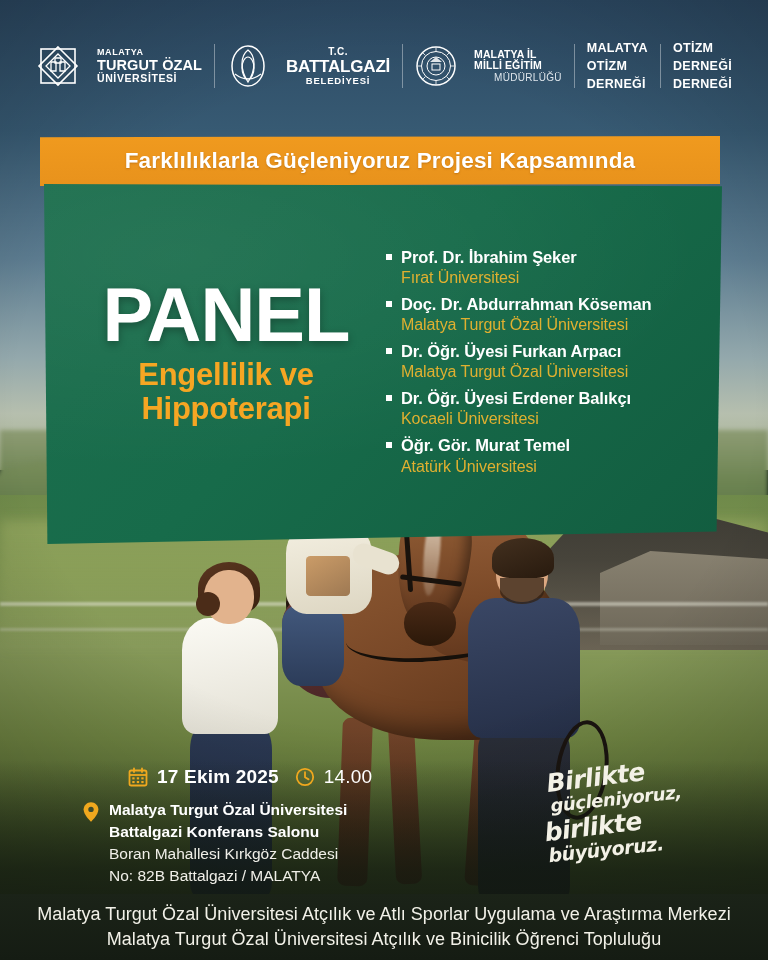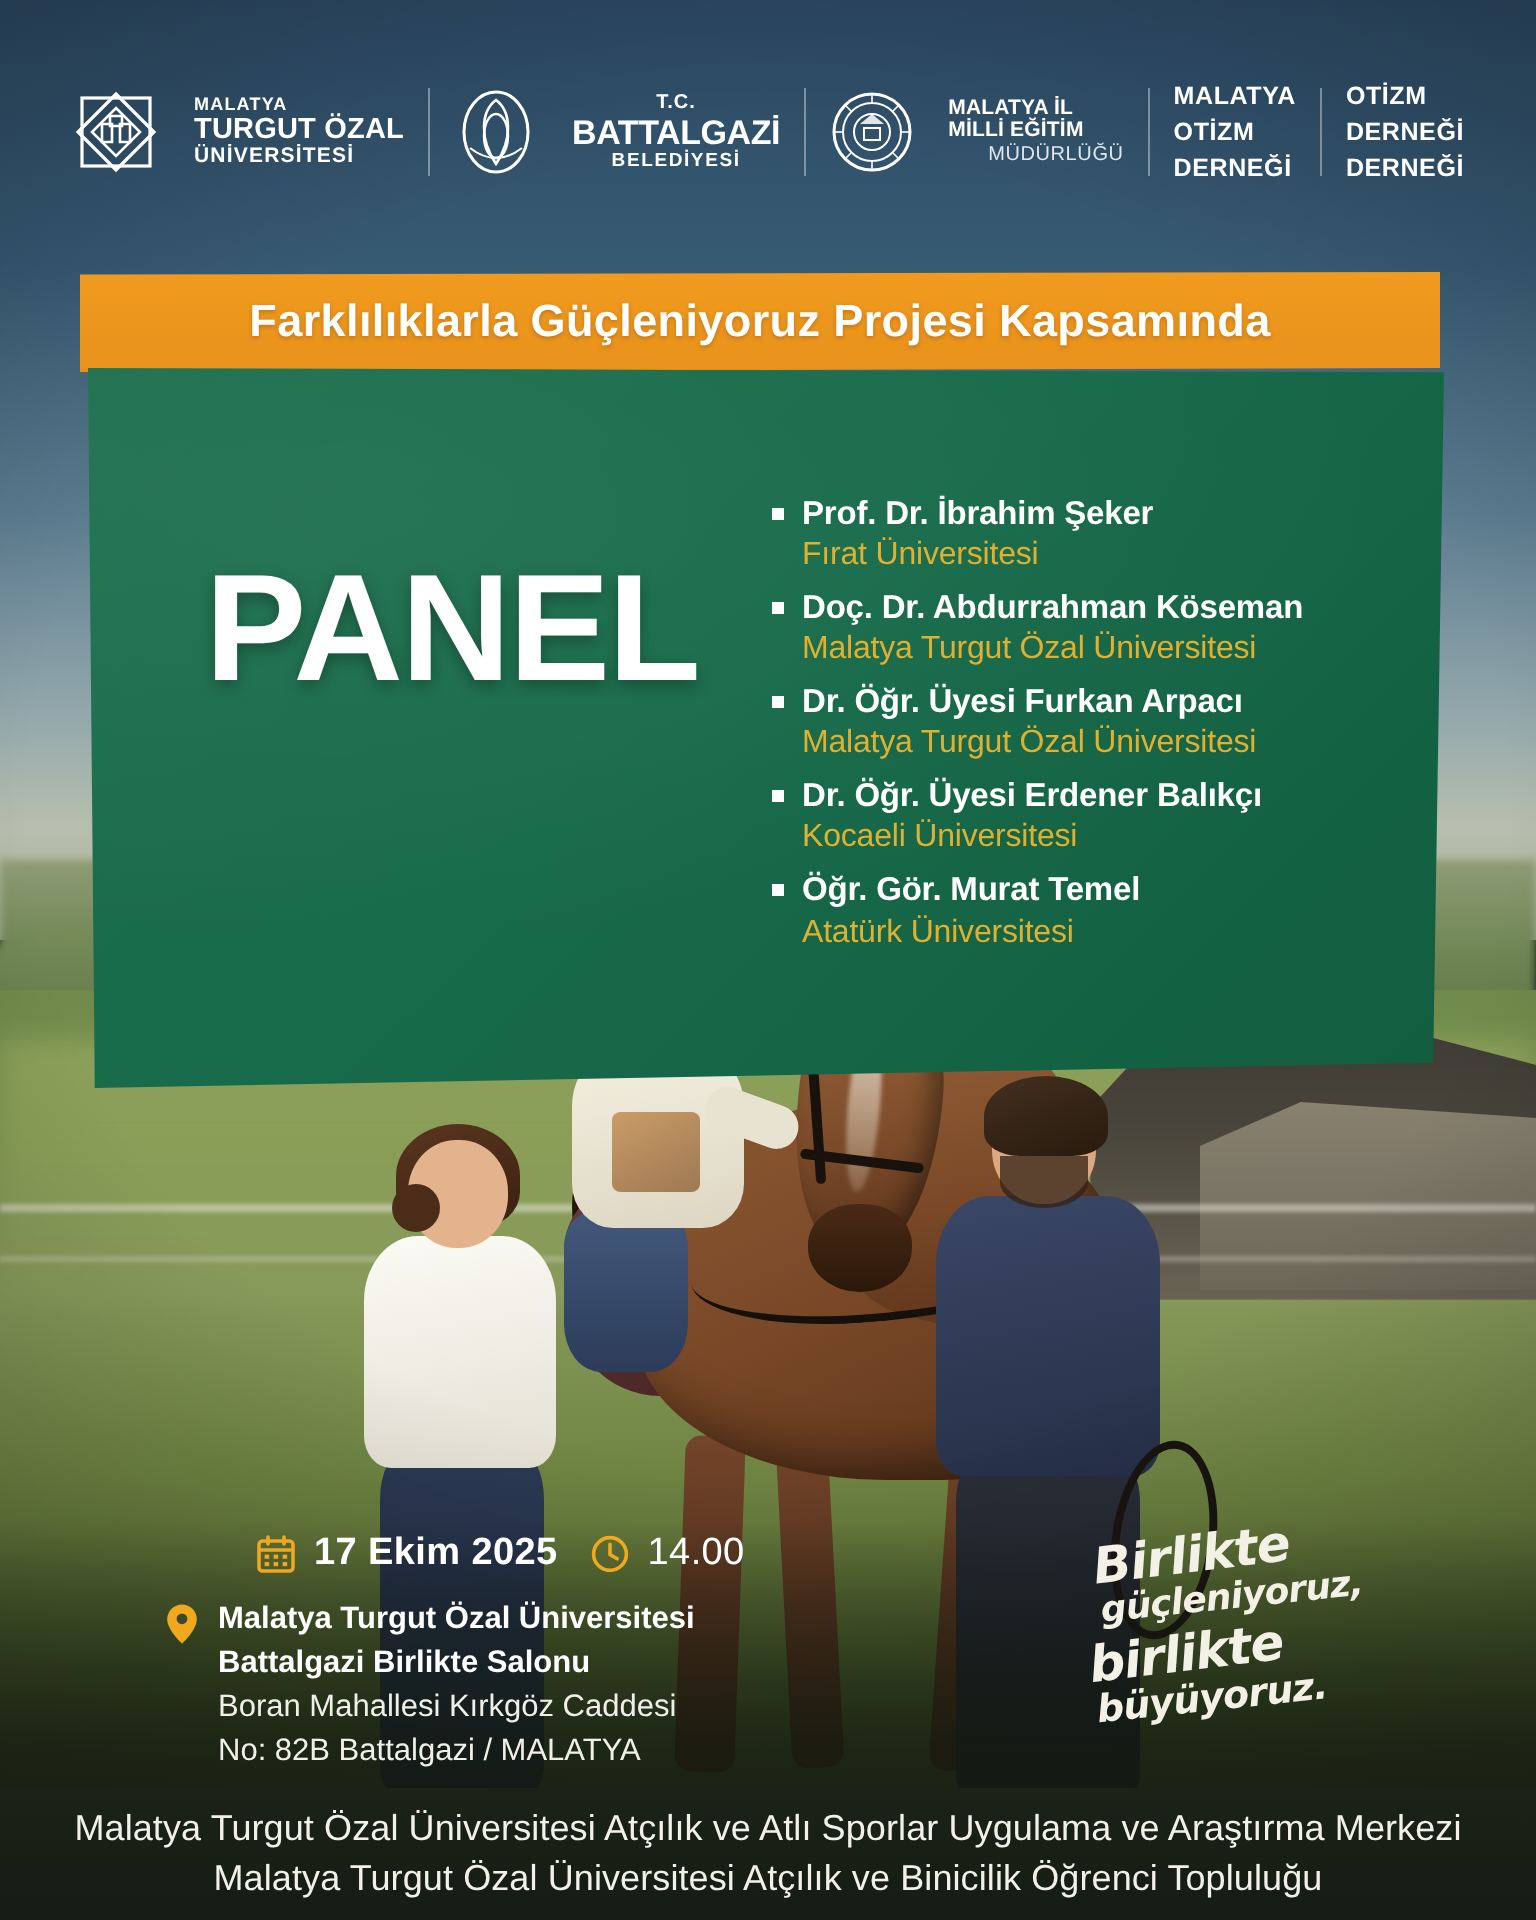--- a/index.html
+++ b/index.html
@@ -471,20 +471,24 @@
   </div>
 
   <div class="banner">
     <div class="banner-text">Farklılıklarla Güçleniyoruz Projesi Kapsamında</div>
   </div>
 
   <div class="green-panel"></div>
 
   <div class="title-block">
     <div class="panel-word">PANEL</div>
+    <div class="subtitle">
+      <div>Engellilik ve</div>
+      <div>Hippoterapi</div>
+    </div>
   </div>
 
   <div class="speakers">
     <div class="sp-row">
       <div class="sp-name">Prof. Dr. İbrahim Şeker</div>
       <div class="sp-org">Fırat Üniversitesi</div>
     </div>
     <div class="sp-row">
       <div class="sp-name">Doç. Dr. Abdurrahman Köseman</div>
       <div class="sp-org">Malatya Turgut Özal Üniversitesi</div>
@@ -526,21 +530,21 @@
       </svg>
       <span class="time-text">14.00</span>
     </div>
     <div class="detail-loc">
       <svg class="ico" width="18" height="22" viewBox="0 0 18 22" style="margin-top:2px">
         <path d="M9 1.2 C4.9 1.2 1.6 4.5 1.6 8.6 C1.6 14 9 20.8 9 20.8 S16.4 14 16.4 8.6 C16.4 4.5 13.1 1.2 9 1.2 Z" fill="#f0a81e"></path>
         <circle cx="9" cy="8.4" r="2.7" fill="#3c4a2c"></circle>
       </svg>
       <div class="loc-lines">
         <div class="loc-b">Malatya Turgut Özal Üniversitesi</div>
-        <div class="loc-b">Battalgazi Birlikte Salonu</div>
+        <div class="loc-b">Battalgazi Konferans Salonu</div>
         <div class="loc-n">Boran Mahallesi Kırkgöz Caddesi</div>
         <div class="loc-n">No: 82B Battalgazi / MALATYA</div>
       </div>
     </div>
   </div>
 
   <div class="slogan">
     <div class="slg1">Birlikte</div>
     <div class="slg2">güçleniyoruz,</div>
     <div class="slg3">birlikte</div>

